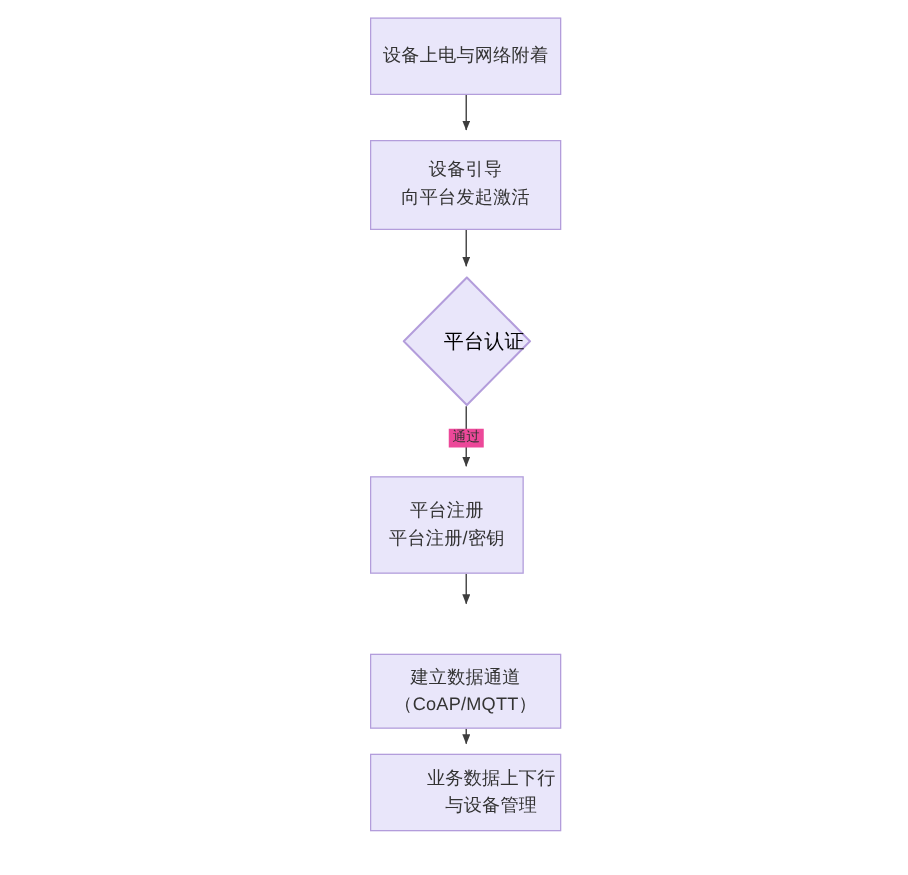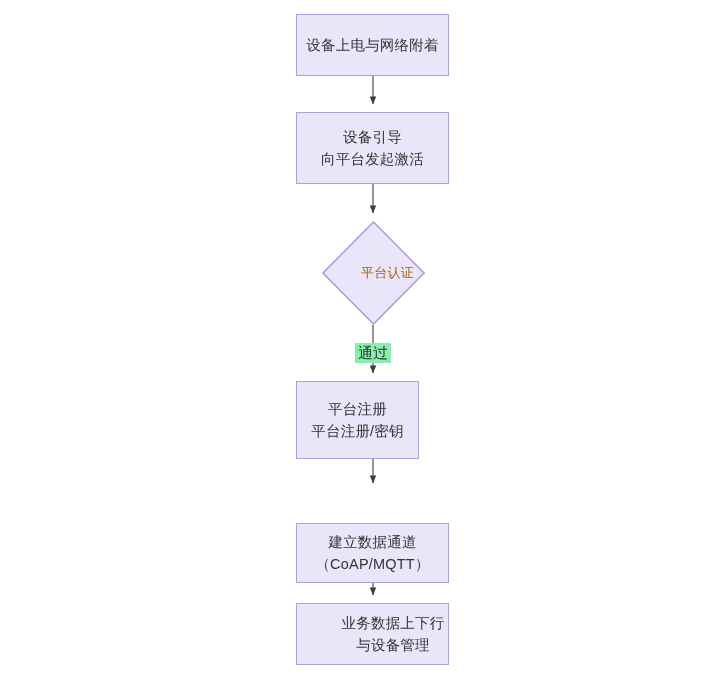--- a/index.html
+++ b/index.html
@@ -58,31 +58,31 @@
   .node-decision .diamond-shape {
     position: absolute;
     left: 0;
     top: 0;
     width: 100%;
     height: 100%;
   }
   .node-decision .diamond-label {
     position: relative;
     z-index: 2;
-    font-size: 13px;
-    color: #a16207;
+    font-size: 16px;
+    color: #000000;
     letter-spacing: 0.2px;
     white-space: nowrap;
     margin-left: 28px;
   }
   .edge-label {
     position: absolute;
-    background: #86efac;
+    background: #ec4899;
     color: #333333;
-    font-size: 15px;
+    font-size: 11px;
     line-height: 1.2;
     padding: 1px 3px;
     white-space: nowrap;
     transform: translateX(-50%);
   }
 </style>
 </head>
 <body>
 
 <div id="flow-canvas">
@@ -99,21 +99,21 @@
       <line x1="373" y1="325" x2="373" y2="373" marker-end="url(#arrowhead)"></line>
       <line x1="373" y1="459" x2="373" y2="483" marker-end="url(#arrowhead)"></line>
       <line x1="373" y1="567" x2="373" y2="595" marker-end="url(#arrowhead)"></line>
     </g>
   </svg>
 
   <div class="node" style="left:296px; top:14px; width:153px; height:62px;">
     <span class="line">设备上电与网络附着</span>
   </div>
 
-  <div class="node" style="left:296px; top:112px; width:153px; height:72px;">
+  <div class="node" style="left:296px; top:112px; width:153px; height:72px;font-family:Liberation Mono, monospace;">
     <span class="line">设备引导</span>
     <span class="line">向平台发起激活</span>
   </div>
 
   <div class="node-decision" style="left:322px; top:221px; width:103px; height:104px;">
     <svg class="diamond-shape" viewBox="0 0 103 104" preserveAspectRatio="none">
       <polygon points="51.5,1 102,52 51.5,103 1,52" fill="#e9e6fa" stroke="#b39ddb" stroke-width="1.6"></polygon>
     </svg>
     <span class="diamond-label">平台认证</span>
   </div>

